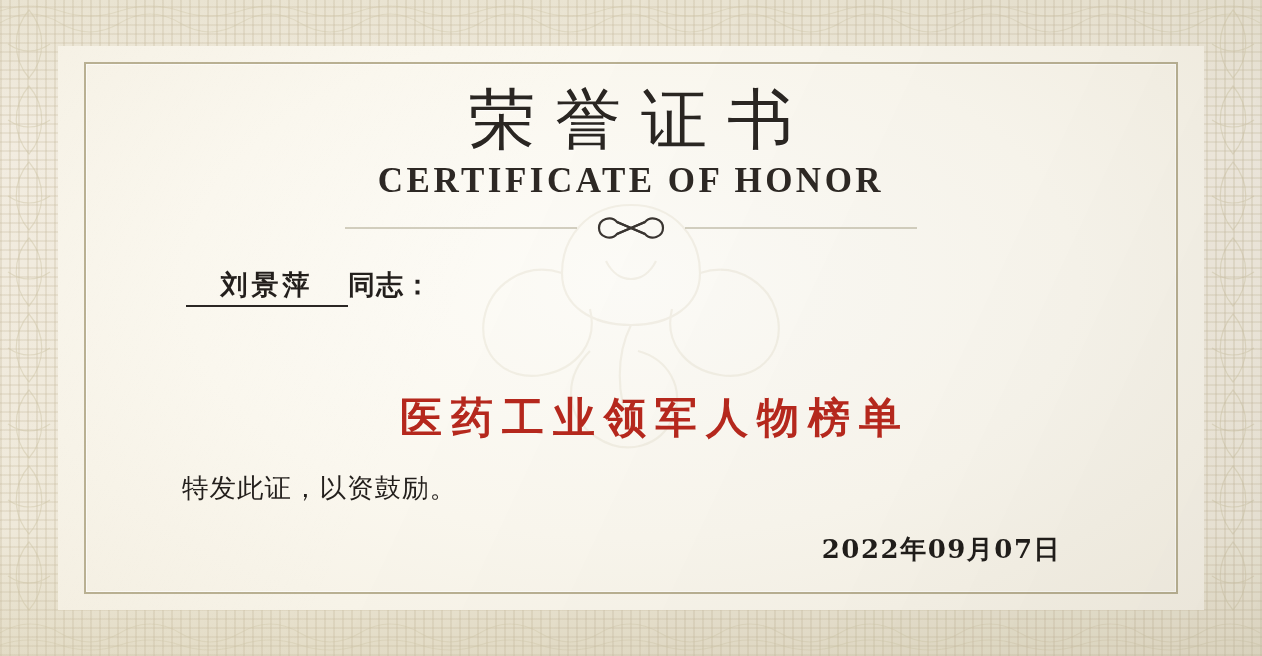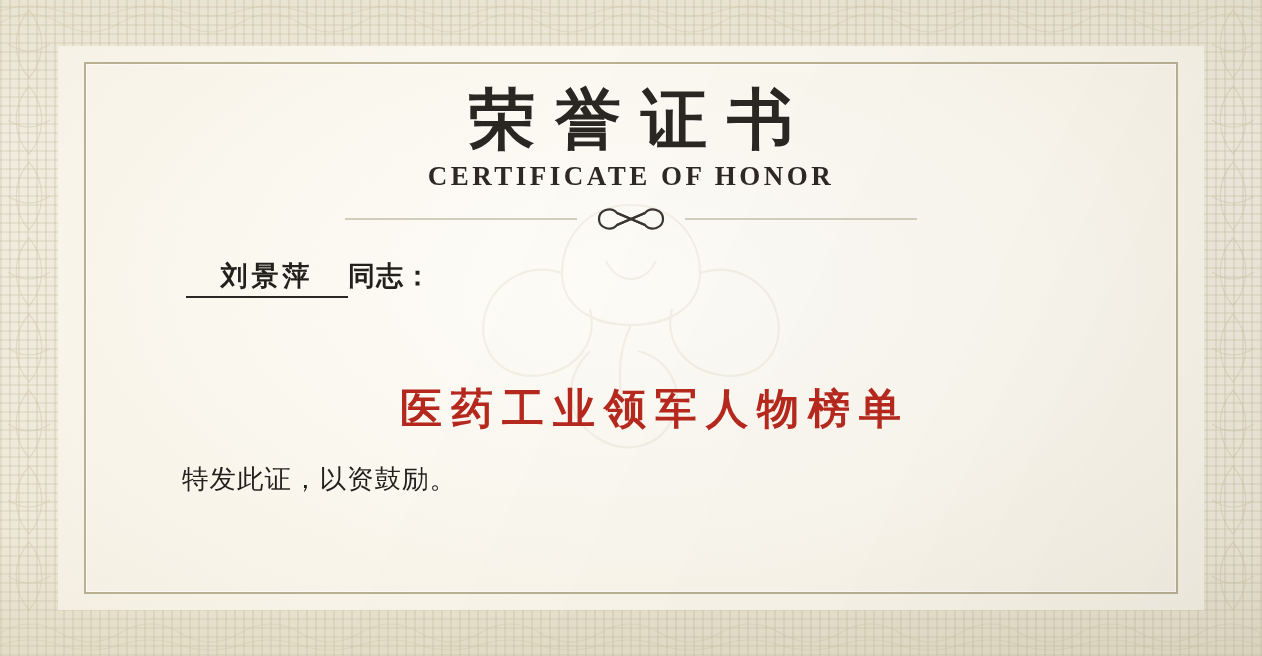--- a/index.html
+++ b/index.html
@@ -101,32 +101,32 @@
     position: absolute;
     left: 84px; top: 62px; right: 84px; bottom: 62px;
     padding: 0;
   }
 
   .title-zh {
     text-align: center;
     margin-top: 22px;
     font-family: "DejaVu Serif", "Liberation Serif", serif;
     font-size: 66px;
-    font-weight: 700;
+    font-weight: 400;
     letter-spacing: 20px;
     text-indent: 20px;
     color: #2a2622;
     line-height: 1.08;
     text-shadow: 0 1px 0 rgba(255,255,255,0.7);
   }
   .title-en {
     text-align: center;
     margin-top: 6px;
     font-family: "Liberation Serif", "DejaVu Serif", serif;
-    font-size: 27px;
+    font-size: 35px;
     font-weight: 700;
     letter-spacing: 3.5px;
     color: #2d2824;
   }
 
   .divider {
     margin: 14px auto 0;
     width: 600px;
     height: 26px;
     position: relative;
@@ -301,17 +301,18 @@
 
       <div class="para">
         <span class="indent"></span><br>
       </div>
 
       <div class="award-title">医药工业领军人物榜单</div>
 
       <div class="closing">特发此证，以资鼓励。</div>
 
       <div class="signature">
+        <div class="issue-date">2022年09月07日</div>
       </div>
 
     </div>
   </div>
 </div>
 
 </body></html>

